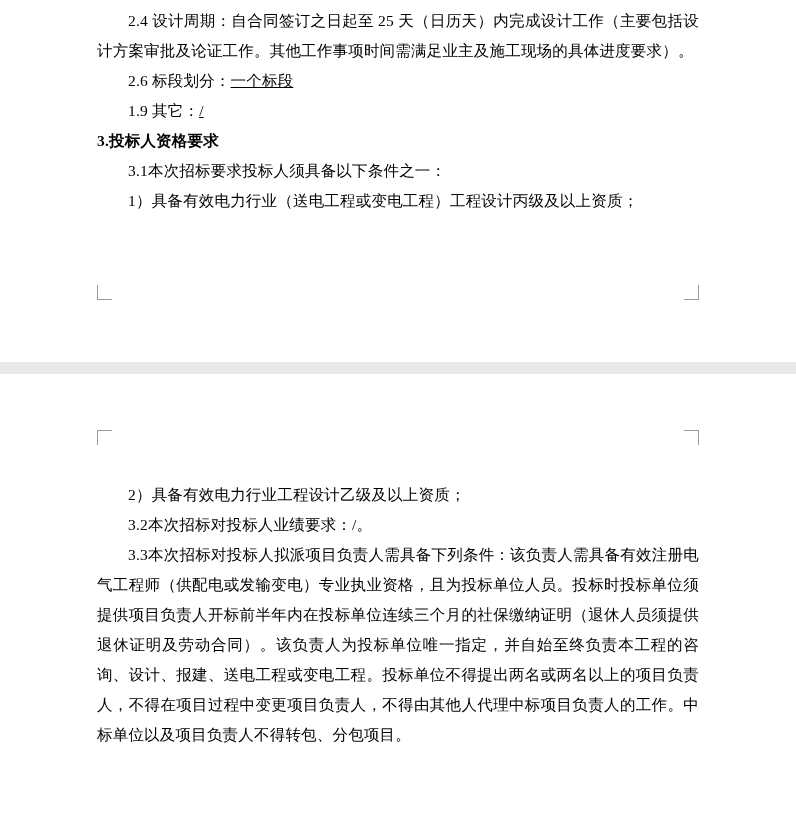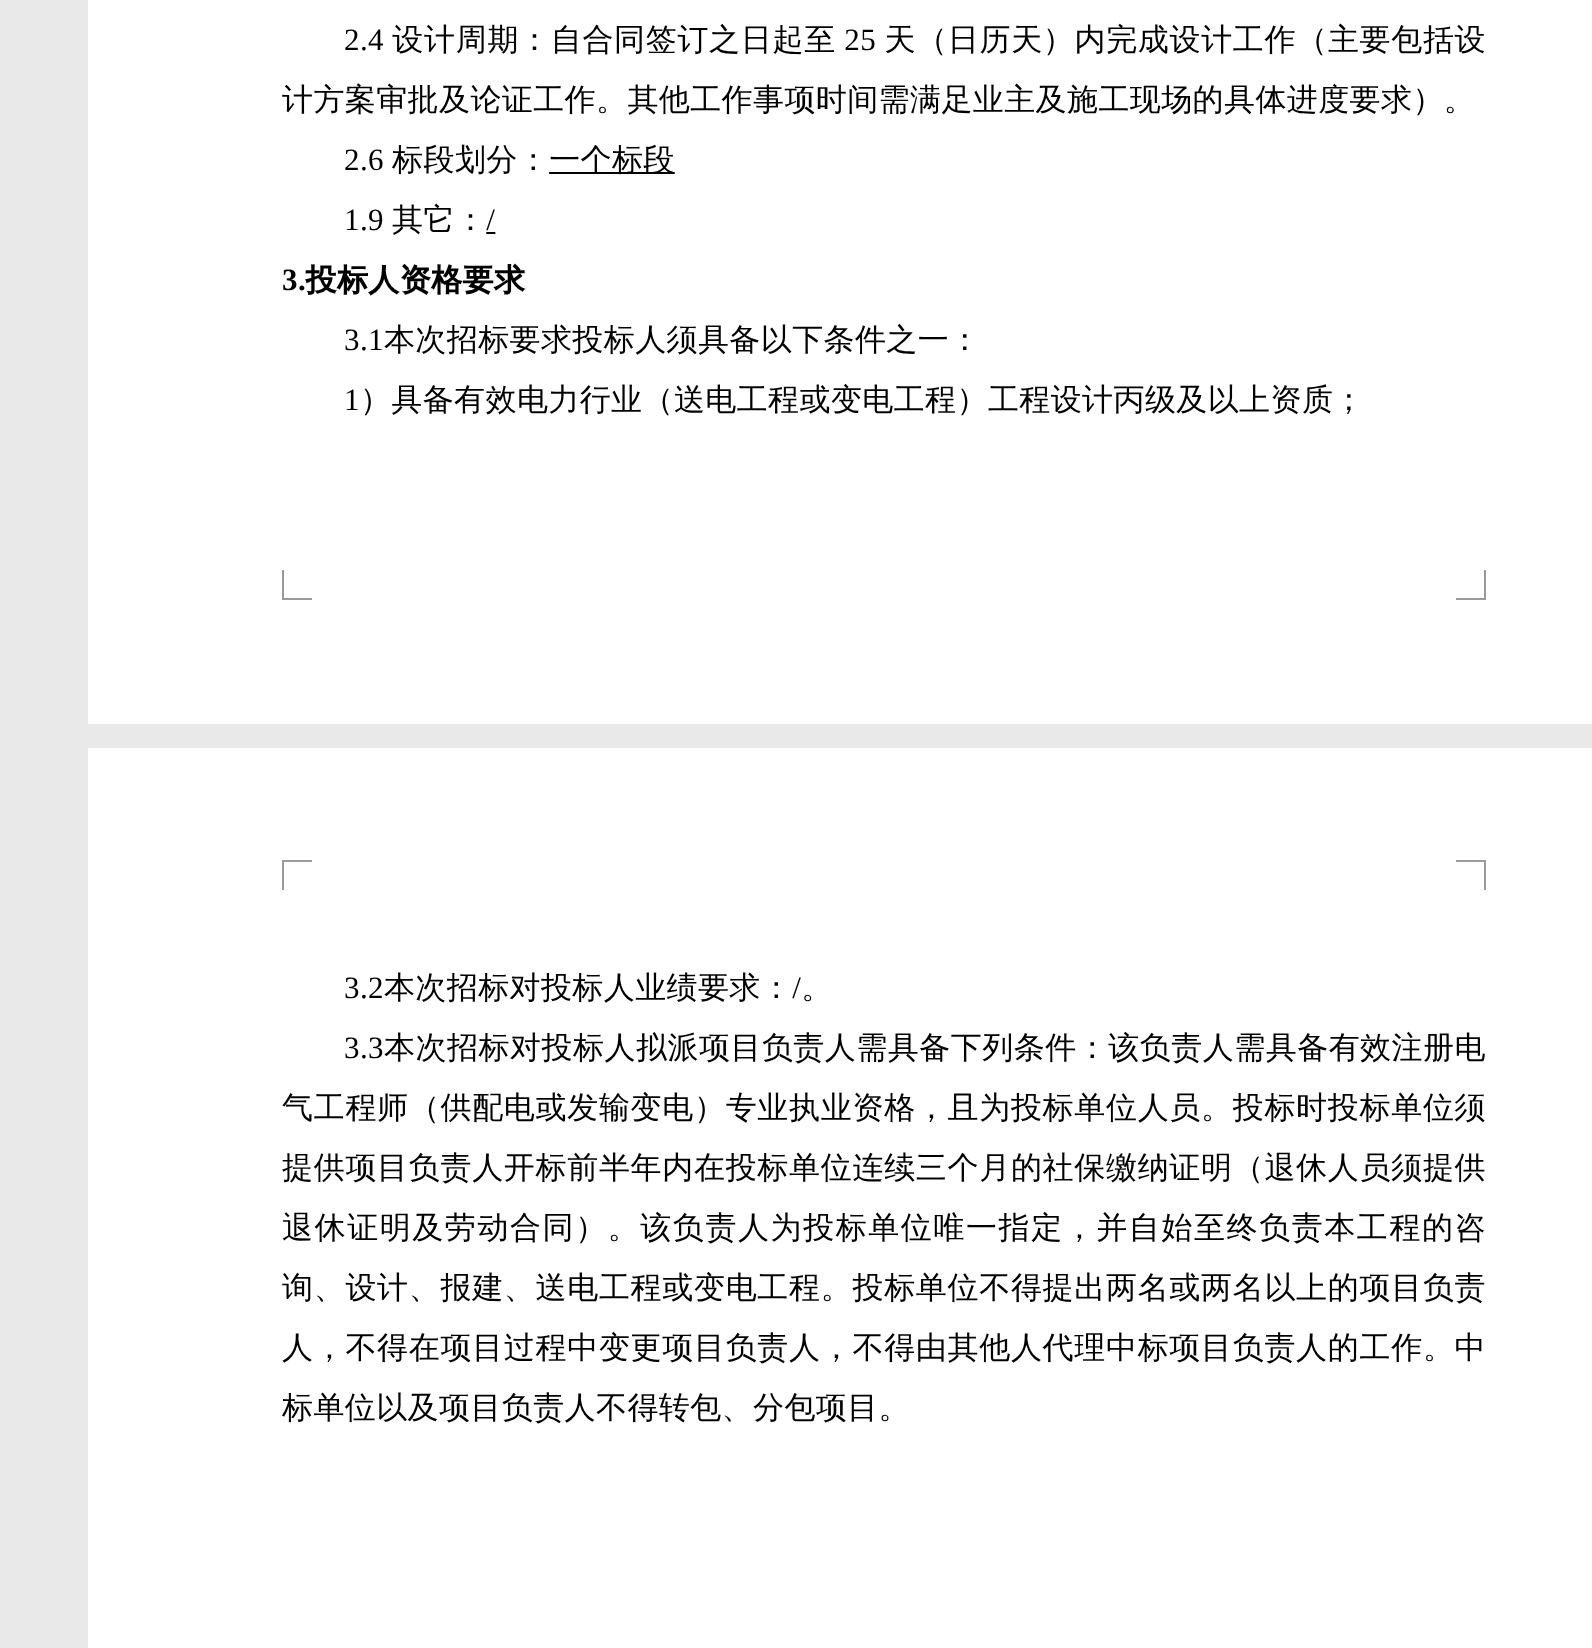--- a/index.html
+++ b/index.html
@@ -11,21 +11,20 @@
     width: 796px;
     height: 824px;
     font-family: "Liberation Serif", "DejaVu Serif", serif;
     overflow: hidden;
   }
   .doc-viewport {
     position: relative;
     width: 726px;
     height: 824px;
     background: #e9e9e9;
-    padding-left: 44px;
   }
   .page {
     position: relative;
     background: #ffffff;
     width: 796px;
     box-sizing: border-box;
   }
   .page-one {
     height: 362px;
     padding: 0 97px;
@@ -99,18 +98,19 @@
     <span class="crop br p1-br"></span>
   </div>
 
   <div class="page-gap"></div>
 
   <div class="page page-two">
     <span class="crop tl p2-tl"></span>
     <span class="crop tr p2-tr"></span>
     <div class="spacer-top"></div>
     <div class="content">
+      <p class="indent2">2）具备有效电力行业工程设计乙级及以上资质；</p>
       <p class="indent2">3.2本次招标对投标人业绩要求：/。</p>
       <p class="indent2">3.3本次招标对投标人拟派项目负责人需具备下列条件：该负责人需具备有效注册电气工程师（供配电或发输变电）专业执业资格，且为投标单位人员。投标时投标单位须提供项目负责人开标前半年内在投标单位连续三个月的社保缴纳证明（退休人员须提供退休证明及劳动合同）。该负责人为投标单位唯一指定，并自始至终负责本工程的咨询、设计、报建、送电工程或变电工程。投标单位不得提出两名或两名以上的项目负责人，不得在项目过程中变更项目负责人，不得由其他人代理中标项目负责人的工作。中标单位以及项目负责人不得转包、分包项目。</p>
     </div>
   </div>
 
 </div>
 
 </body></html>

